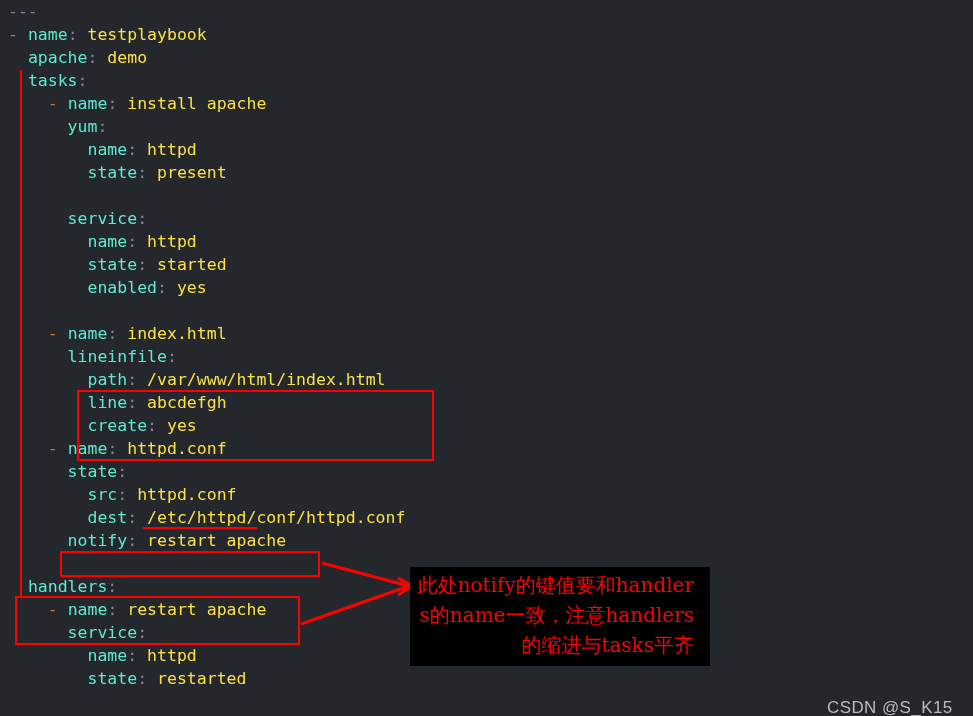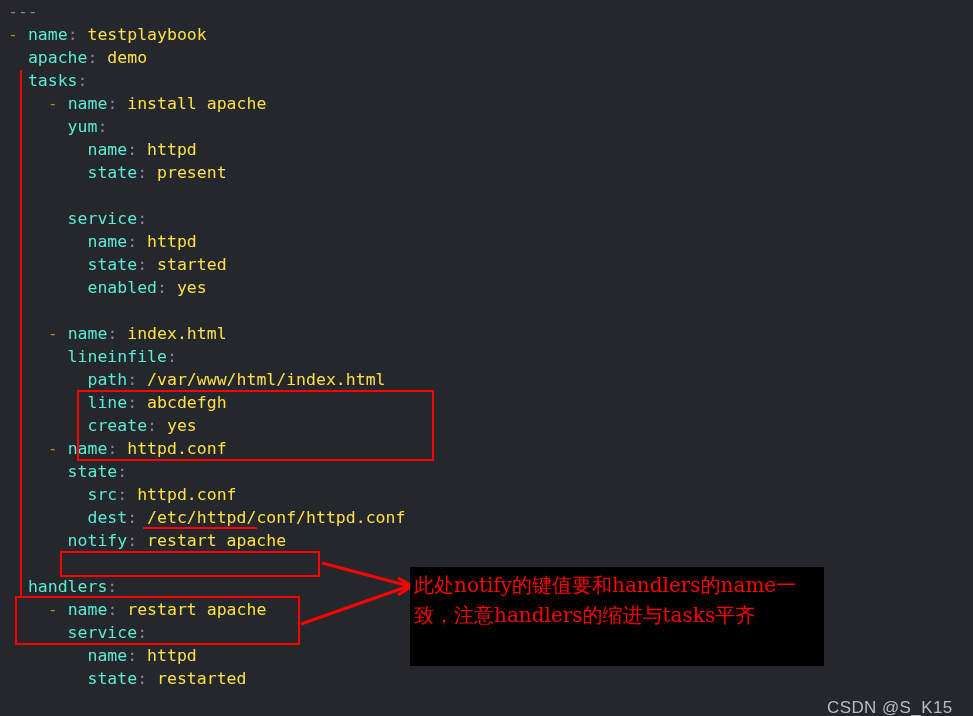--- a/index.html
+++ b/index.html
@@ -64,25 +64,26 @@
     width: 973px;
     height: 716px;
     pointer-events: none;
   }
 
   
   #note-box {
     position: absolute;
     left: 410px;
     top: 567px;
-    width: 414px;
+    width: 300px;
     height: 99px;
     background: #000000;
     box-sizing: border-box;
-    padding: 3px 1px 0 4px;
+    padding: 3px 16px 0 4px;
+    text-align: right;
   }
   #note-text {
     color: #ff0000;
     font-family: "DejaVu Serif", "Liberation Serif", serif;
     font-size: 20px;
     line-height: 30px;
     letter-spacing: 0px;
     white-space: pre-wrap;
     word-break: break-all;
   }

